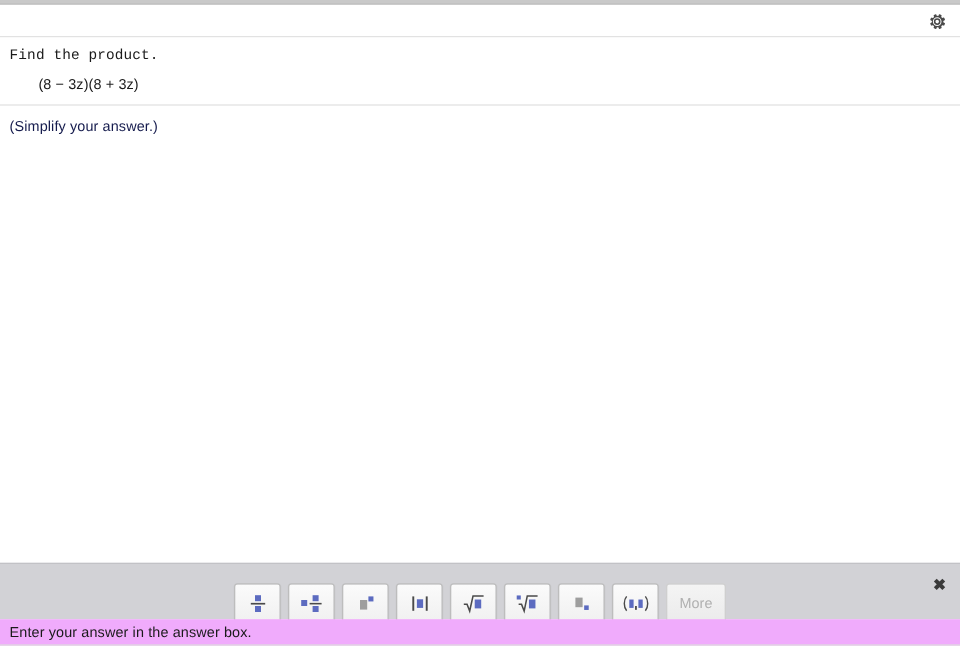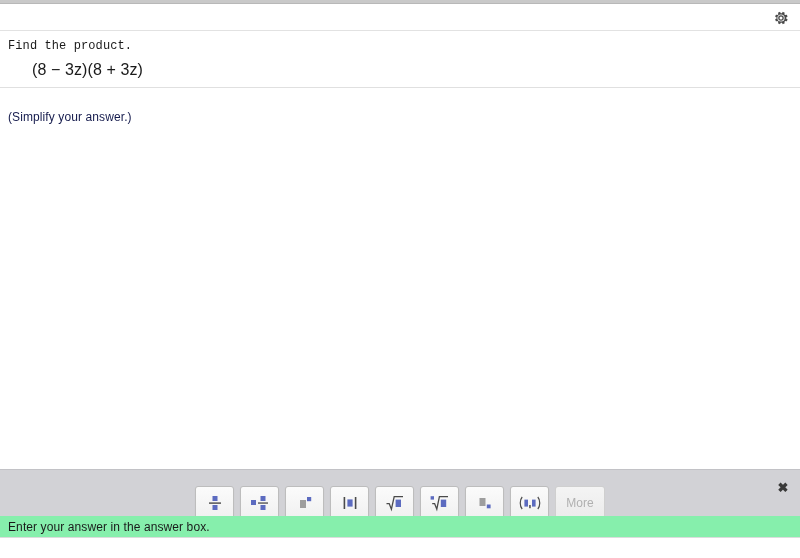--- a/index.html
+++ b/index.html
@@ -64,21 +64,21 @@
     padding-left: 8px;
     font-size: 12px;
     line-height: 16px;
     color: #1a1a1a;
     letter-spacing: 0.1px;
     font-family: Liberation Mono, monospace;
   }
   .expression-line {
     padding-left: 32px;
     margin-top: 8px;
-    font-size: 16px;
+    font-size: 12px;
     line-height: 16px;
     color: #1a1a1a;
     letter-spacing: 0.1px;
   }
 
   
   .answer-area {
     position: absolute;
     top: 86px; left: 0;
     width: 800px;
@@ -100,21 +100,21 @@
     display: inline-block;
     width: 15px;
     height: 15px;
     border: 1.5px solid #4f8a8b;
     background: #ffffff;
     margin-left: 4px;
     box-sizing: border-box;
     cursor: text;
   }
   .simplify-note {
-    margin-top: 19px;
+    margin-top: 7px;
     font-size: 12px;
     line-height: 16px;
     color: #151b4d;
     letter-spacing: 0.1px;
   }
 
   
   .canvas-area {
     position: absolute;
     top: 124px; left: 0;
@@ -183,21 +183,21 @@
     font-weight: bold;
     line-height: 1;
   }
 
   
   .status-bar {
     position: absolute;
     top: 516px; left: 0;
     width: 800px;
     height: 22px;
-    background: #86efac;
+    background: #f0abfc;
     border-bottom: 1px solid #dcdcdc;
     box-sizing: border-box;
     display: flex;
     align-items: center;
     padding-left: 8px;
     font-size: 12px;
     color: #1a1a1a;
     letter-spacing: 0.1px;
   }
   .footer-pad {

